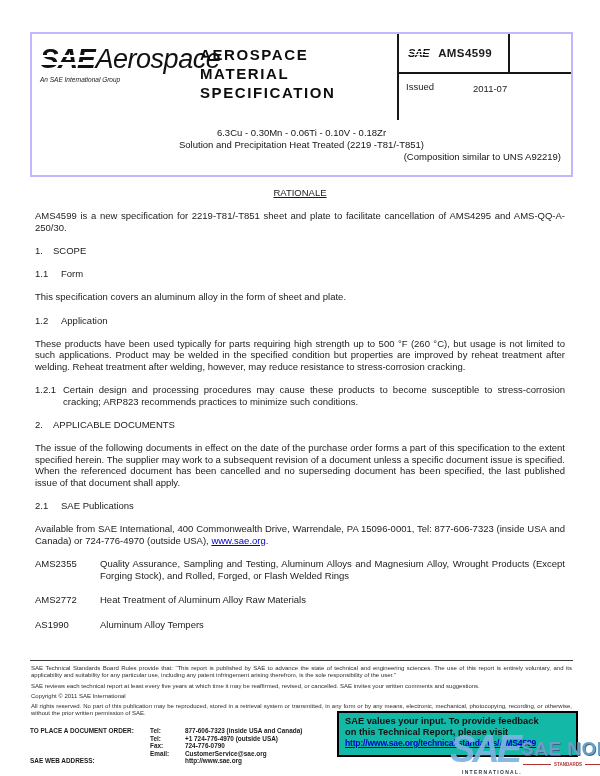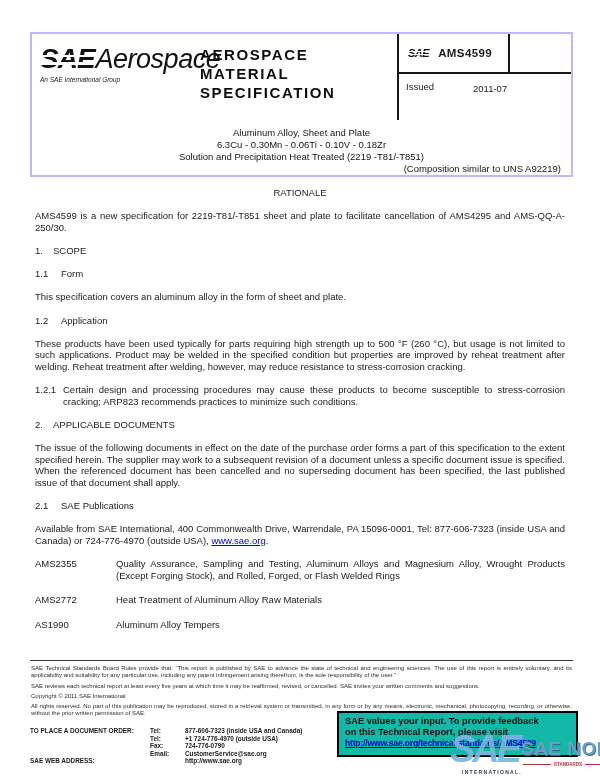--- a/index.html
+++ b/index.html
@@ -57,27 +57,27 @@
     font-size:9.5px; line-height:12px; text-align:center; color:#141414;
   }
   .title-line-right { text-align:right; padding-right:8px; }
 
   
   .content {
     position:absolute; left:35px; top:187px; width:530px;
     font-size:9.5px; line-height:11.6px; color:#1b1b1b;
   }
   .content .blk { margin-bottom:11.6px; }
-  .center { text-align:center; }
+  .center { text-align:center;text-decoration:underline; }
   .jp { text-align:justify; }
   .sec-h .num { display:inline-block; }
   .w18 { width:18px; } .w26 { width:26px; }
   .hang { position:relative; padding-left:28px; text-align:justify; }
   .hang .num { position:absolute; left:0; top:0; }
-  .doc-row { display:flex; margin-bottom:13px;gap:16px; }
+  .doc-row { display:flex; margin-bottom:13px; }
   .doc-code { width:65px; flex-shrink:0; }
   .doc-desc { flex:1; text-align:justify; }
   a.link { color:#0000cc; text-decoration:underline; cursor:pointer;margin-top:38px; }
 
   
   .foot-rule {
     position:absolute; left:30px; width:543px; top:660px;
     border-top:1.2px solid #3a3a3a;
   }
   .fine-print {
@@ -148,21 +148,20 @@
         </div>
         <div class="cell-empty"></div>
       </div>
       <div class="issued-row">
         <span>Issued</span>
         <span class="issued-date">2011-07</span>
       </div>
     </div>
 
     <div class="title-block">
-      <div>Aluminum Alloy, Sheet and Plate</div>
       <div>6.3Cu - 0.30Mn - 0.06Ti - 0.10V - 0.18Zr</div>
       <div>Solution and Precipitation Heat Treated (2219 -T81/-T851)</div>
       <div class="title-line-right">(Composition similar to UNS A92219)</div>
     </div>
   </div>
 
   <div class="content">
 
     <div class="blk center">RATIONALE</div>
 

